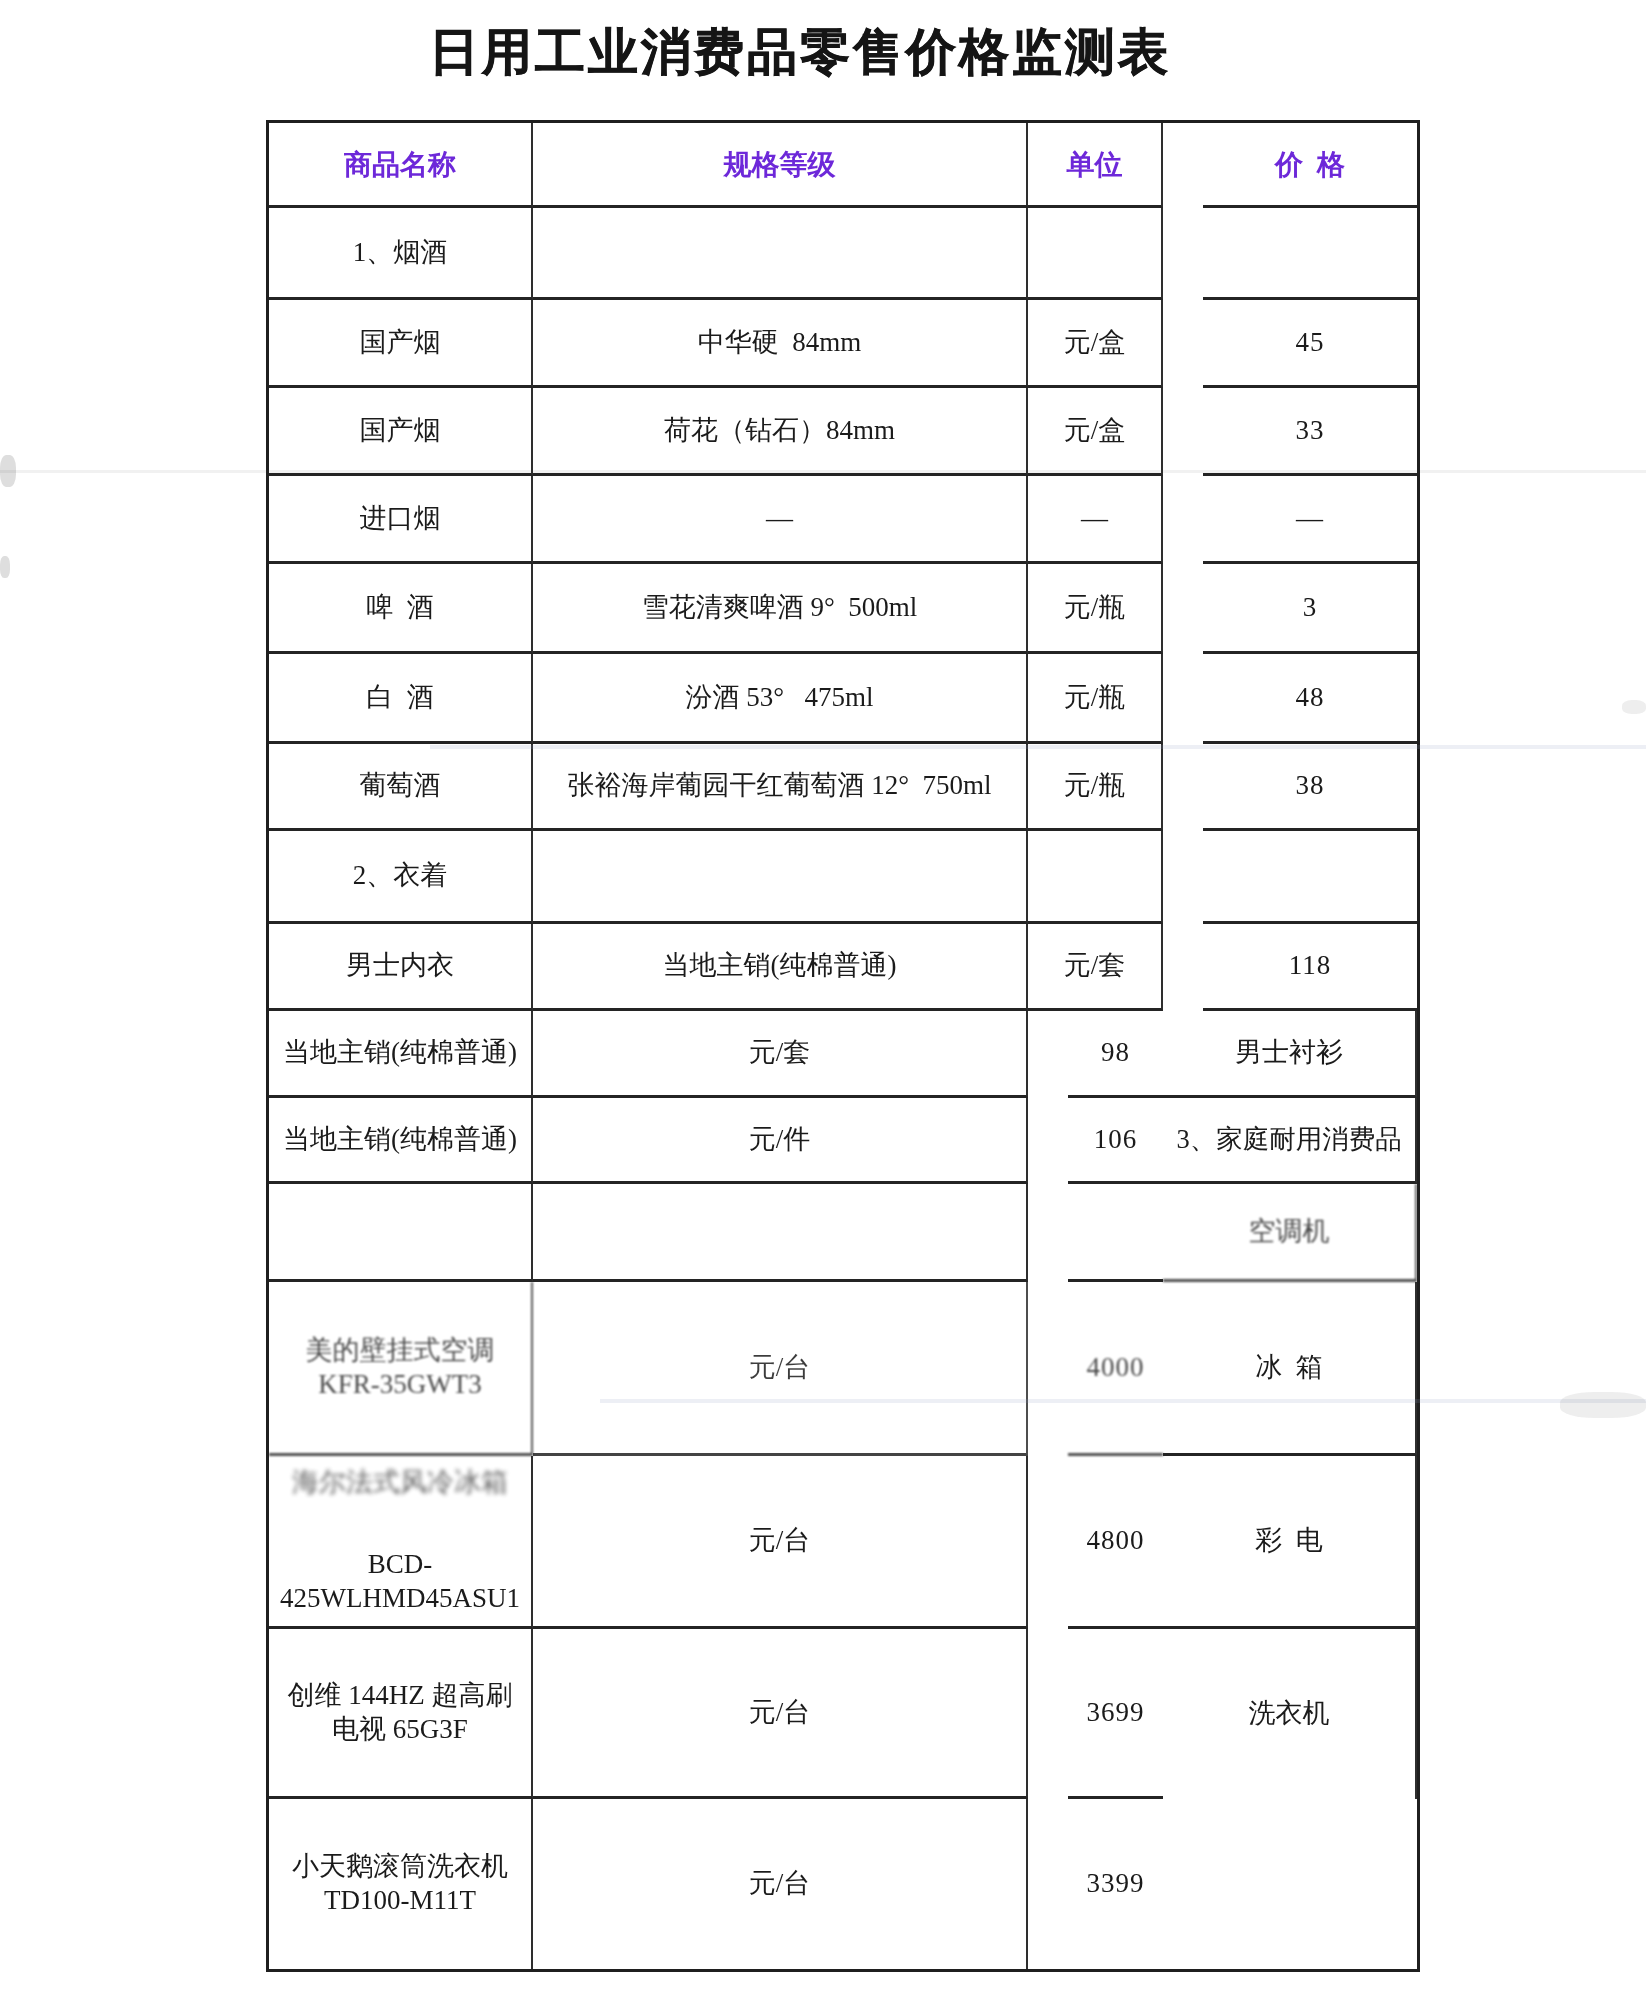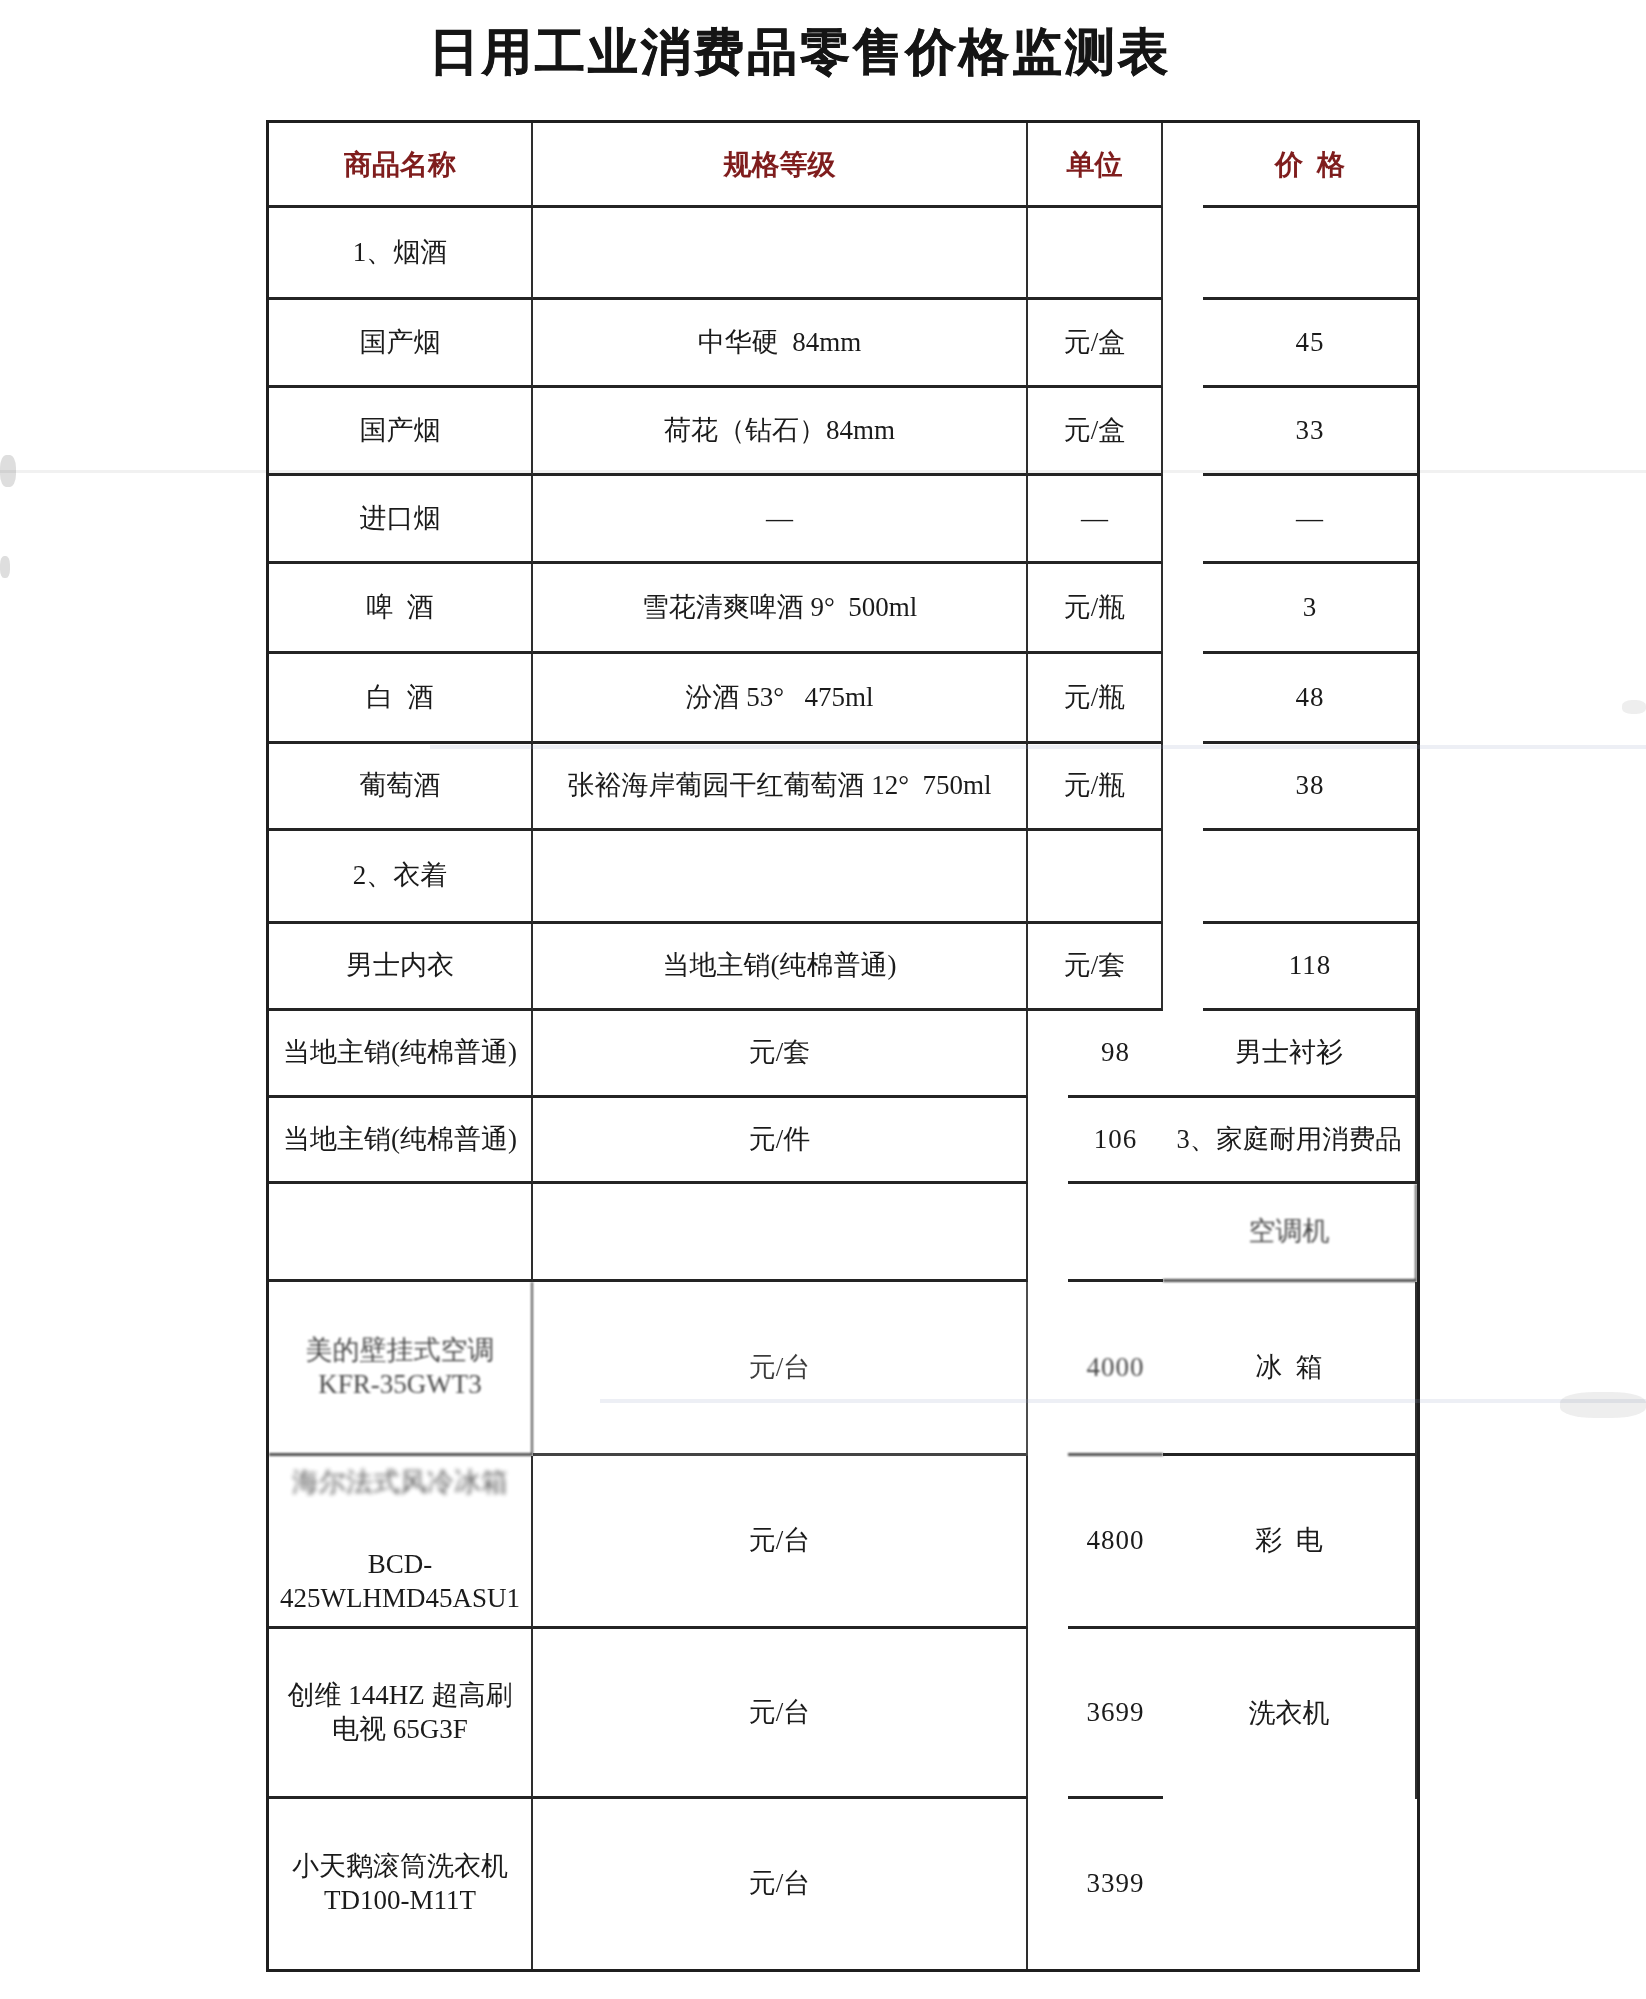--- a/index.html
+++ b/index.html
@@ -33,21 +33,21 @@
     border-bottom:3px solid #242424;
     display:flex;align-items:center;justify-content:center;
     font-size:27px;
     white-space:pre-wrap;
     text-align:center;
     padding:2px 6px;
     line-height:1.25;
   }
   .cell.last-col{border-right:none;margin-left:40px;}
   .cell.last-row{border-bottom:none;}
-  .cell.header{font-weight:bold;font-size:28px;color:#7f1d1d;}
+  .cell.header{font-weight:bold;font-size:28px;color:#6d28d9;}
   .cell.section-name{justify-content:center;font-size:27px;}
   .cell.wide-name{padding:8px 2px;font-size:26.5px;}
   .cell.num{font-size:27px;letter-spacing:1px;}
   .cell.two-line{flex-direction:column;gap:48px;text-align:center;}
   .smudged{filter:blur(1.1px);opacity:.8;}
   .very-smudged{filter:blur(1.9px);opacity:.72;}
   .faded{opacity:.85;filter:blur(.5px);}
   .scan-artifact{position:absolute;pointer-events:none;}
   .streak-blue{background:rgba(140,155,190,.16);height:4px;}
   .streak-gray{background:rgba(60,60,60,.07);height:3px;}

